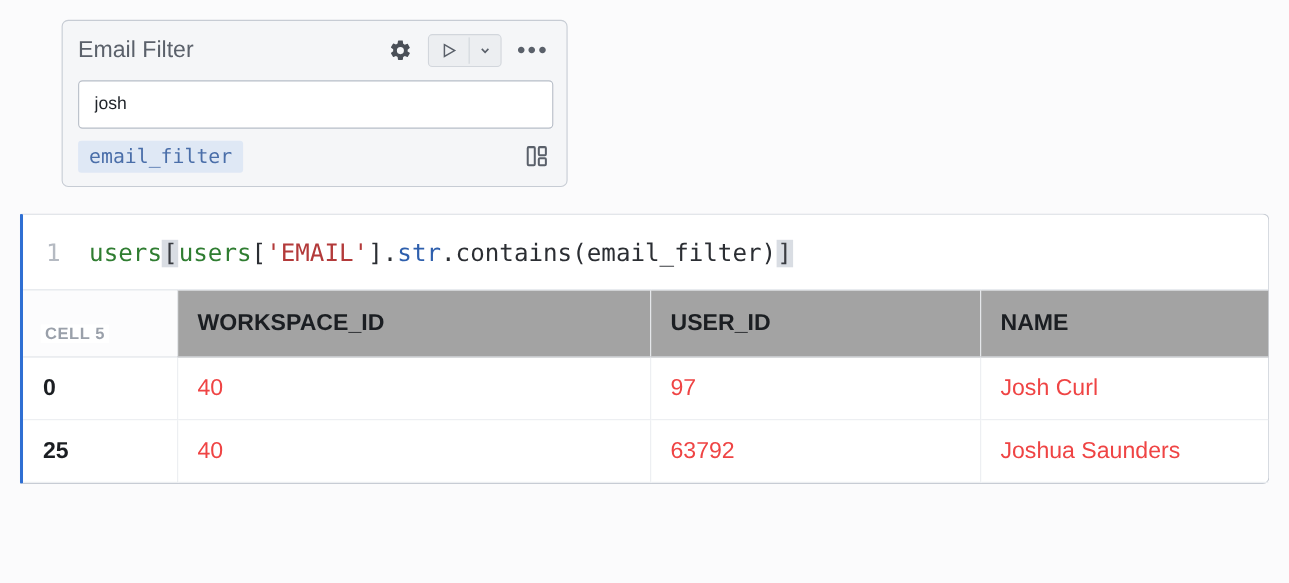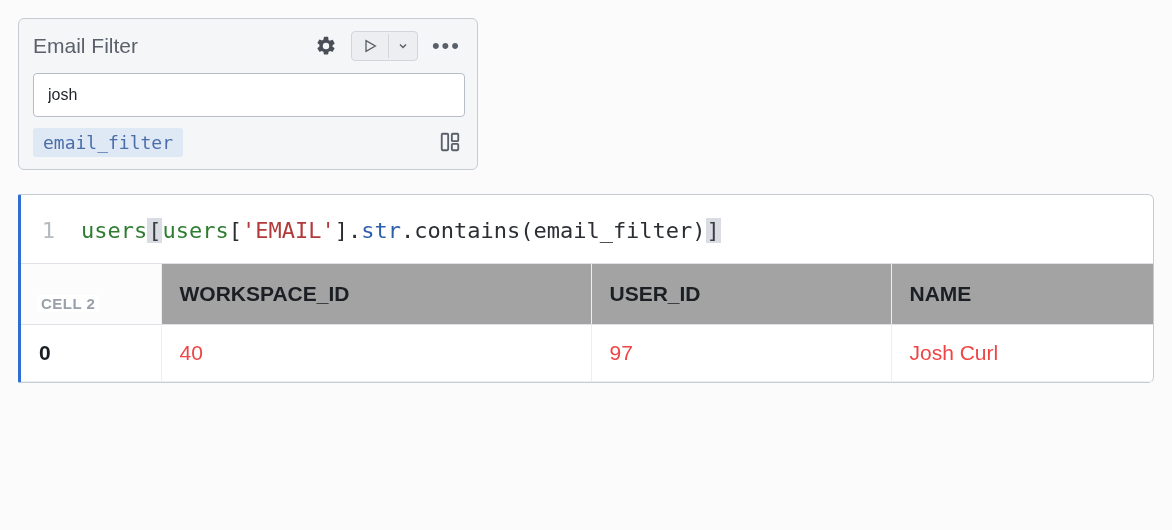--- a/index.html
+++ b/index.html
@@ -13,20 +13,21 @@
   }
 
   
   .card {
     width: 460px;
     border: 1px solid #c7ccd4;
     border-radius: 6px;
     background: #f5f6f8;
     padding: 12px 12px 12px 14px;
     position: relative;
+    margin-left: 38px;
   }
   .card-header {
     display: flex;
     align-items: center;
     justify-content: space-between;
     margin-bottom: 12px;
   }
   .card-title {
     font-size: 21px;
     color: #5b616b;
@@ -257,21 +258,21 @@
 <div class="cell-wrap">
   <div class="code-area">
     <div class="code-line">
       <span class="gutter">1</span>
       <span class="code">
         <span class="tok-ident">users</span><span class="tok-bracket-hi">[</span><span class="tok-ident">users</span><span class="tok-punct">[</span><span class="tok-str">'EMAIL'</span><span class="tok-punct">]</span><span class="tok-punct">.</span><span class="tok-attr">str</span><span class="tok-punct">.</span><span class="tok-punct">contains</span><span class="tok-punct">(</span><span class="tok-punct">email_filter</span><span class="tok-punct">)</span><span class="tok-bracket-hi">]</span>
       </span>
     </div>
   </div>
 
-  <div class="cell-label">CELL 2</div>
+  <div class="cell-label">CELL 5</div>
 
   <table class="result">
     <colgroup>
       <col class="idx">
         <col class="ws">
         <col class="uid">
         <col>
     </colgroup>
     <thead>
       <tr>
@@ -281,15 +282,21 @@
         <th>NAME</th>
       </tr>
     </thead>
     <tbody>
       <tr>
         <td class="idx">0</td>
         <td>40</td>
         <td>97</td>
         <td>Josh Curl</td>
       </tr>
+      <tr>
+        <td class="idx">25</td>
+        <td>40</td>
+        <td>63792</td>
+        <td>Joshua Saunders</td>
+      </tr>
     </tbody>
   </table>
 </div>
 
 </body></html>

